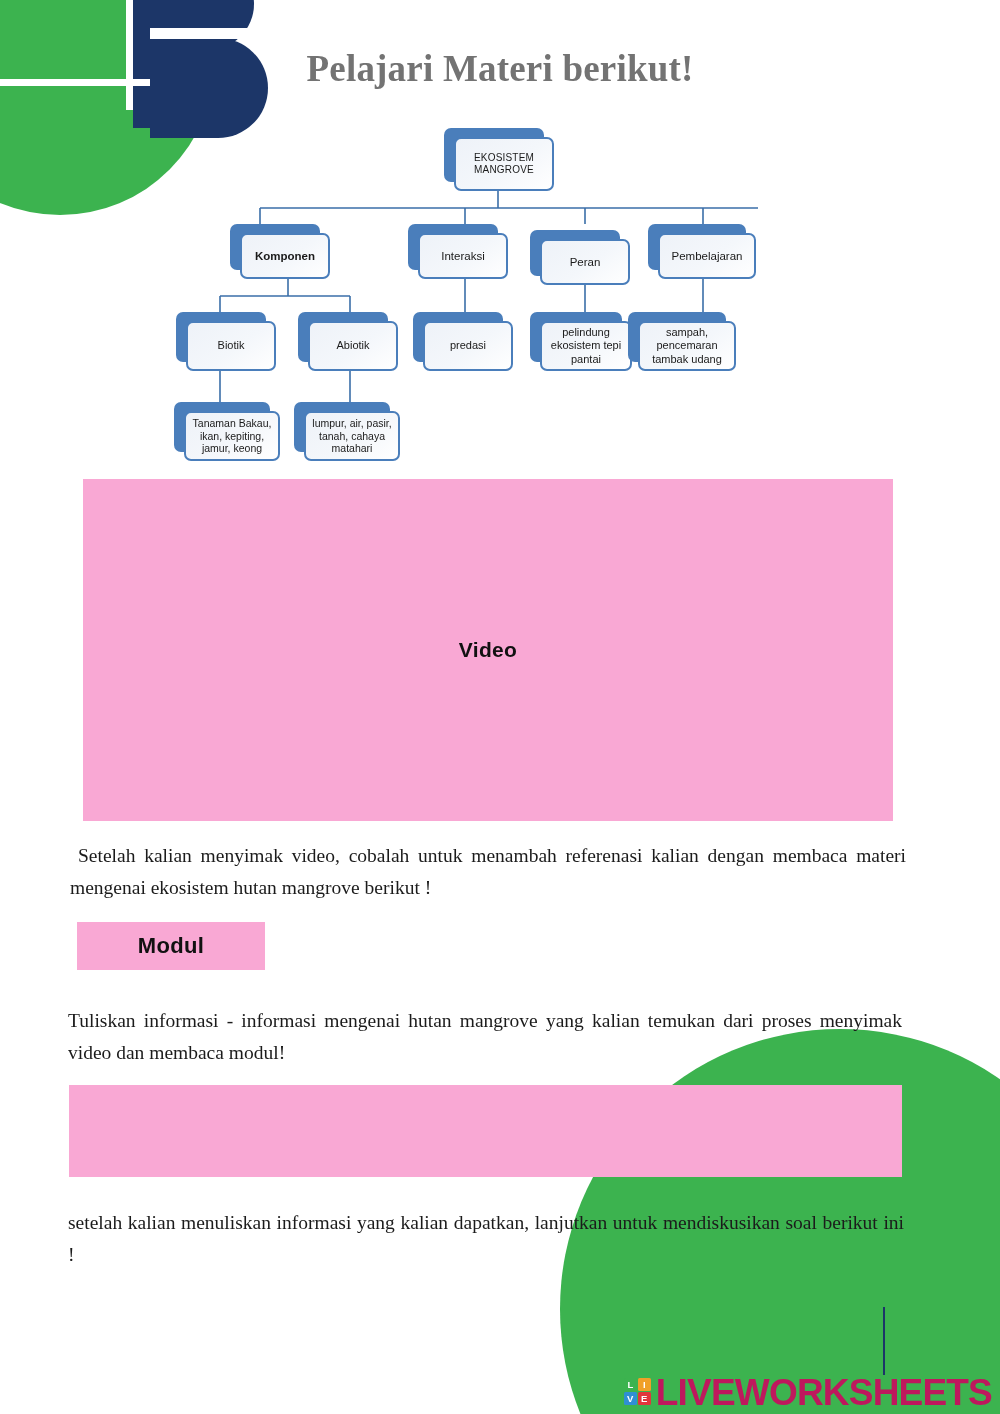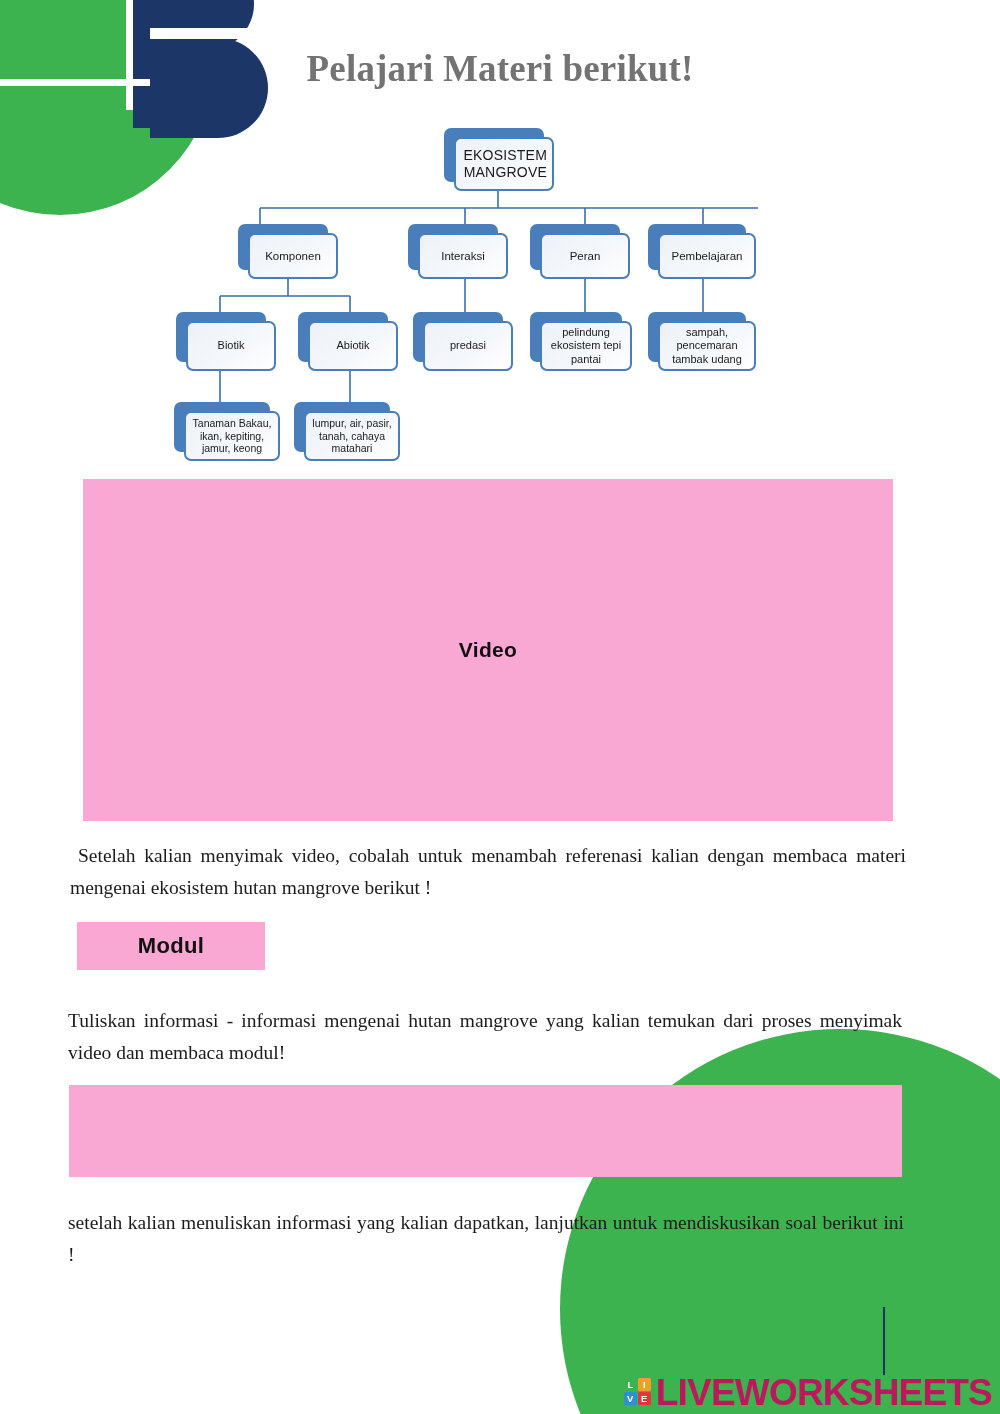--- a/index.html
+++ b/index.html
@@ -115,21 +115,21 @@
     border-radius: 7px;
     display: flex;
     align-items: center;
     justify-content: center;
     text-align: center;
     font-family: "Liberation Sans", sans-serif;
     color: #1a1a1a;
     line-height: 1.22;
     padding: 2px 5px;
   }
-  .node.root .face { font-size: 14px; letter-spacing: .2px; text-align: right; }
+  .node.root .face { font-size: 10px; letter-spacing: .2px; }
   .node.lvl2 .face { font-size: 11.5px; }
   .node.lvl3 .face { font-size: 11px; }
   .node.lvl4 .face { font-size: 10.5px; }
 
   
   .green-panel {
     position: absolute;
     background: #f9a8d4;
   }
   #video-panel {
@@ -277,29 +277,29 @@
         <path d="M 60 248 L 60 282"></path>
         <path d="M 190 248 L 190 282"></path>
       </g>
     </svg>
 
     <div class="node root" style="left:284px; top:8px; width:100px; height:54px;">
       <div class="shadow"></div>
       <div class="face">EKOSISTEM MANGROVE</div>
     </div>
 
-    <div class="node lvl2" style="left:78px; top:104px; width:90px; height:46px;">
+    <div class="node lvl2" style="left:70px; top:104px; width:90px; height:46px;font-weight:bold;">
       <div class="shadow"></div>
       <div class="face">Komponen</div>
     </div>
     <div class="node lvl2" style="left:248px; top:104px; width:90px; height:46px;">
       <div class="shadow"></div>
       <div class="face">Interaksi</div>
     </div>
-    <div class="node lvl2" style="left:370px; top:104px; width:90px; height:46px;padding-left:8px;">
+    <div class="node lvl2" style="left:370px; top:110px; width:90px; height:46px;padding-left:8px;">
       <div class="shadow"></div>
       <div class="face">Peran</div>
     </div>
     <div class="node lvl2" style="left:488px; top:104px; width:98px; height:46px;">
       <div class="shadow"></div>
       <div class="face">Pembelajaran</div>
     </div>
 
     <div class="node lvl3" style="left:16px; top:192px; width:90px; height:50px;">
       <div class="shadow"></div>
@@ -310,21 +310,21 @@
       <div class="face">Abiotik</div>
     </div>
     <div class="node lvl3" style="left:253px; top:192px; width:90px; height:50px;">
       <div class="shadow"></div>
       <div class="face">predasi</div>
     </div>
     <div class="node lvl3" style="left:370px; top:192px; width:92px; height:50px;">
       <div class="shadow"></div>
       <div class="face">pelindung ekosistem tepi pantai</div>
     </div>
-    <div class="node lvl3" style="left:488px; top:192px; width:98px; height:50px;padding-left:22px;">
+    <div class="node lvl3" style="left:468px; top:192px; width:98px; height:50px;padding-left:22px;">
       <div class="shadow"></div>
       <div class="face">sampah, pencemaran tambak udang</div>
     </div>
 
     <div class="node lvl4" style="left:14px; top:282px; width:96px; height:50px;">
       <div class="shadow"></div>
       <div class="face">Tanaman Bakau, ikan, kepiting, jamur, keong</div>
     </div>
     <div class="node lvl4" style="left:134px; top:282px; width:96px; height:50px;">
       <div class="shadow"></div>

